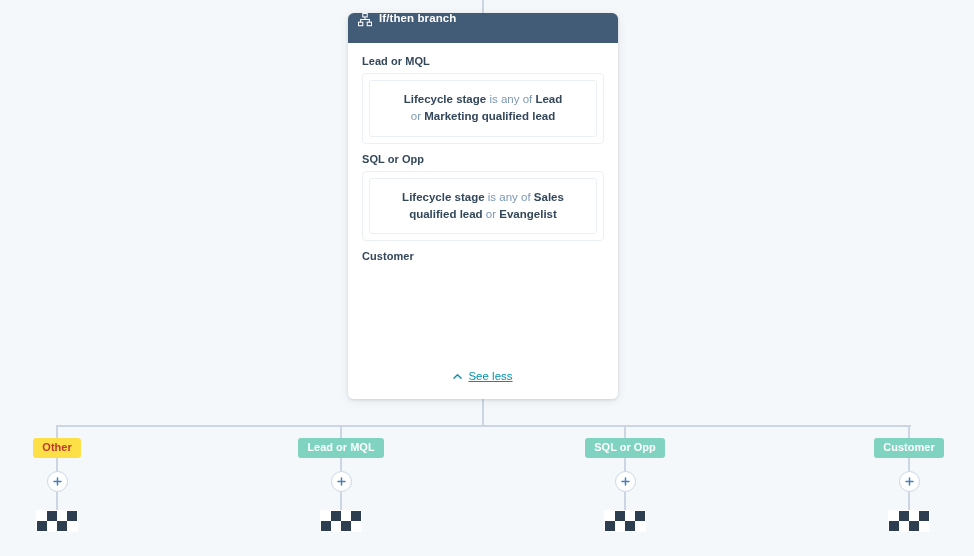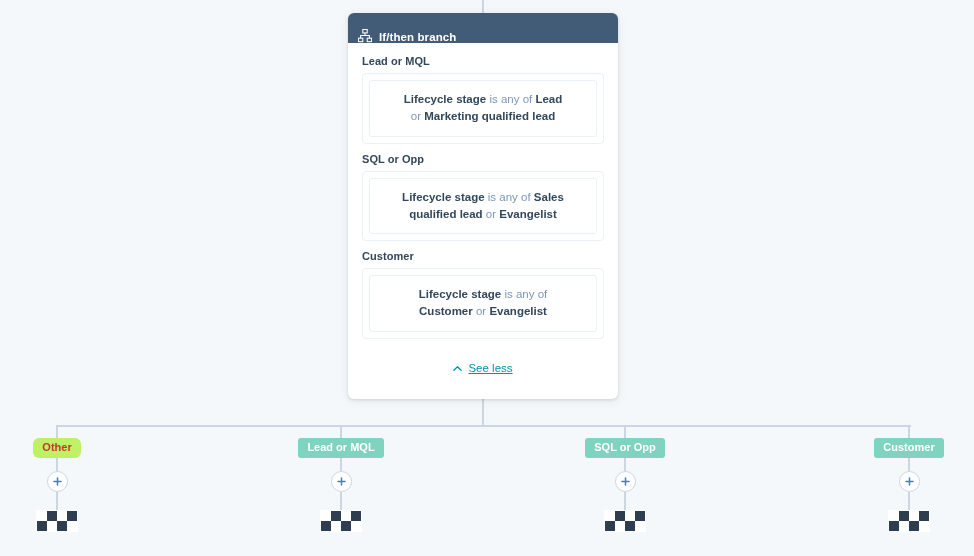--- a/index.html
+++ b/index.html
@@ -58,21 +58,21 @@
                 0 2px 10px rgba(65, 91, 115, 0.10);
     overflow: hidden;
     display: flex;
     flex-direction: column;
   }
 
   .card-header {
     height: 30px;
     background: #425b76;
     display: flex;
-    align-items: flex-end;
+    align-items: flex-start;
     padding: 0 10px;
     flex: 0 0 auto;
   }
   .card-header .hdr-icon {
     width: 14px;
     height: 14px;
     margin-right: 7px;
     display: block;
     flex: 0 0 auto;
   }
@@ -119,21 +119,21 @@
   }
   .filter-inner b {
     color: #33475b;
     font-weight: 700;
   }
 
   .see-less-row {
     position: absolute;
     left: 0;
     right: 0;
-    bottom: 8px;
+    bottom: 0;
     height: 46px;
     background: #ffffff;
     display: flex;
     align-items: center;
     justify-content: center;
   }
   .see-less {
     display: inline-flex;
     align-items: center;
     gap: 6px;
@@ -171,23 +171,22 @@
     font-size: 11px;
     font-weight: 700;
     line-height: 1.2;
     white-space: nowrap;
   }
   .pill.green {
     background: #7fd3c0;
     color: #ffffff;
   }
   .pill.pink {
-    background: #bef264;
+    background: #fde047;
     color: #c0392f;
-    border-radius: 6px;
   }
   .branch .drop2 {
     width: 2px;
     height: 13px;
     background: #cbd6e2;
   }
   .plus-btn {
     width: 19px;
     height: 19px;
     border-radius: 50%;
@@ -260,29 +259,20 @@
             <span>is any of</span>
             <b>Sales qualified lead</b>
             <span>or</span>
             <b>Evangelist</b>
           </div>
         </div>
       </div>
 
       <div class="branch-group">
         <div class="branch-label">Customer</div>
-        <div class="filter-outer">
-          <div class="filter-inner">
-            <b>Lifecycle stage</b>
-            <span>is any of</span>
-            <b>Customer</b>
-            <span>or</span>
-            <b>Evangelist</b>
-          </div>
-        </div>
       </div>
 
       <div class="see-less-row">
         <span class="see-less">
           <svg class="chev-up" viewBox="0 0 10 10">
             <path d="M1 7 L5 3 L9 7" fill="none" stroke="#0091ae" stroke-width="1.4" stroke-linecap="round" stroke-linejoin="round"></path>
           </svg>
           <span class="sl-text">See less</span>
         </span>
       </div>

